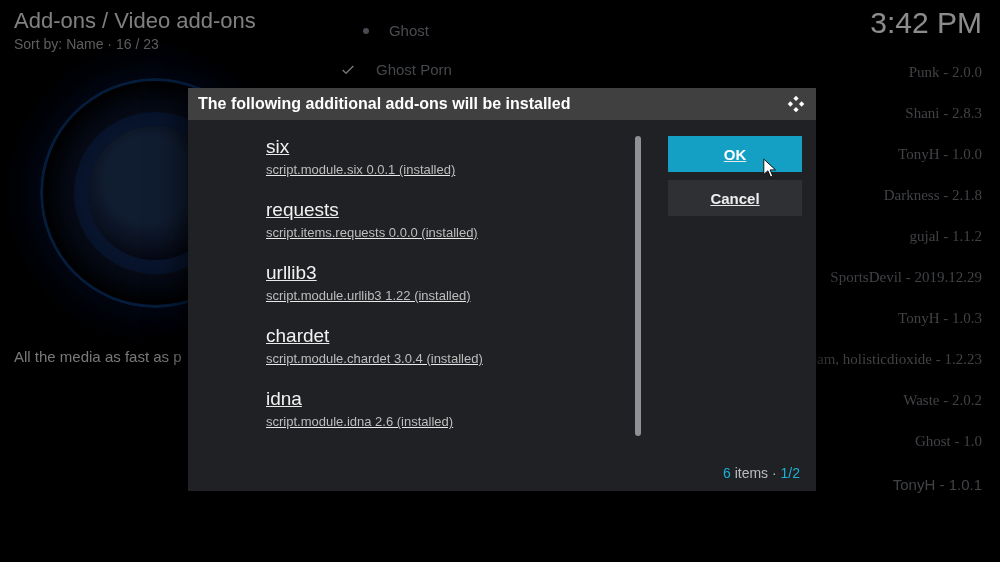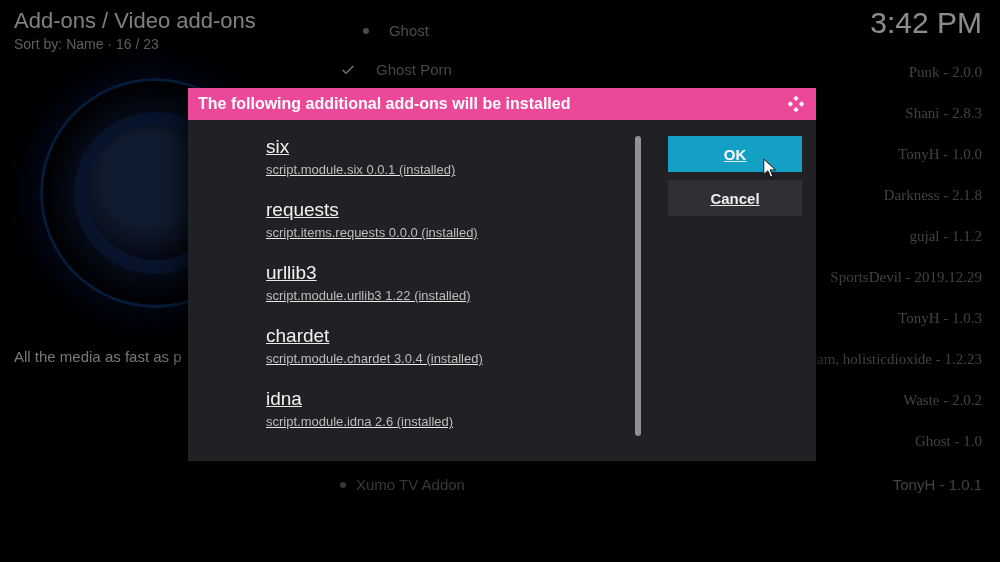--- a/index.html
+++ b/index.html
@@ -61,21 +61,21 @@
     background: rgba(0,0,0,.42);
   }
 
   
   .dialog {
     position: absolute; left: 188px; top: 88px;
     width: 628px; background: #202124;
     box-shadow: 0 8px 32px rgba(0,0,0,.85);
   }
   .dlg-titlebar {
-    background: #ec4899;
+    background: #404040;
     height: 32px; display:flex; align-items:center;
     padding: 0 10px;
     justify-content: space-between;
   }
   .dlg-titlebar .title { color:#fff; font-weight:700; font-size:16px; }
   .dlg-titlebar svg { width:20px; height:20px; }
 
   .dlg-body {
     display:flex; padding: 16px 14px 10px 28px;
     gap: 27px;
@@ -202,17 +202,20 @@
       </div>
       <div class="dlg-scroll"></div>
     </div>
 
     <div class="dlg-btns">
       <div class="dlg-btn ok">OK</div>
       <div class="dlg-btn">Cancel</div>
     </div>
   </div>
 
+  <div class="dlg-footer">
+    <span class="accent">6</span><span> items · </span><span class="accent">1/2</span>
+  </div>
 </div>
 
 <svg class="cursor" viewBox="0 0 20 24">
   <path d="M2 1 L2 18 L6.5 14 L9.5 21 L12 20 L9 13 L15 13 Z" fill="#fff" stroke="#000" stroke-width="1"></path>
 </svg>
 
 </body></html>

